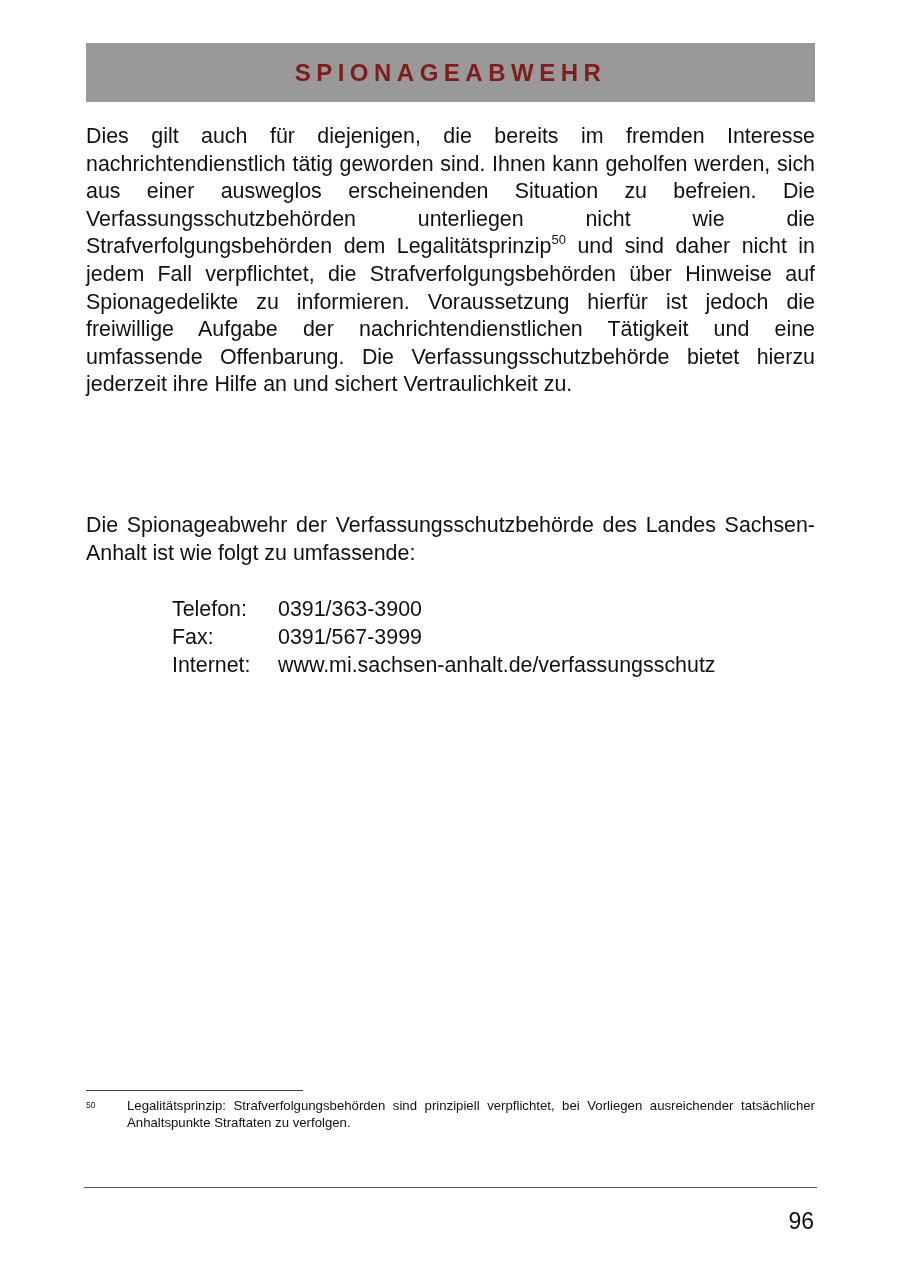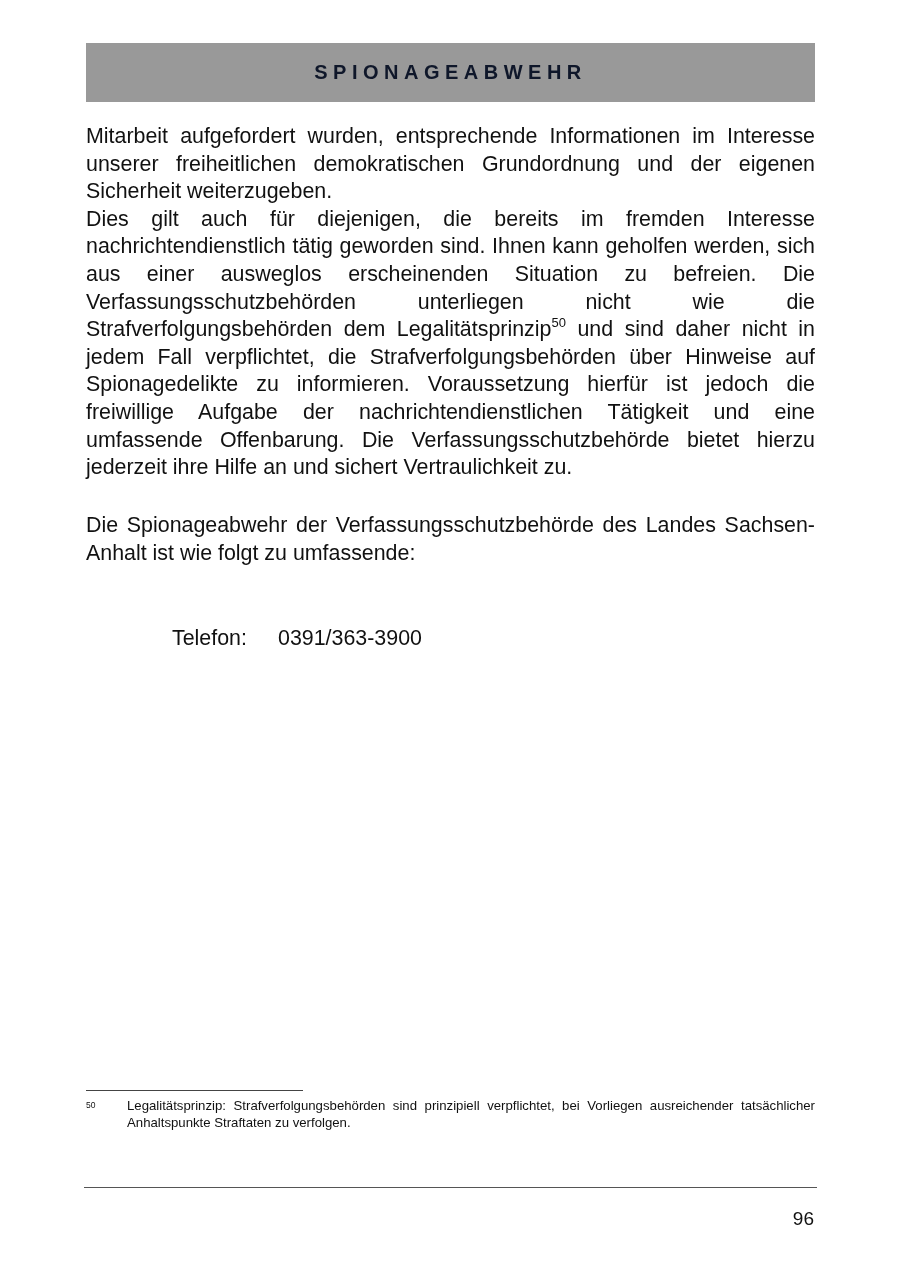--- a/index.html
+++ b/index.html
@@ -20,23 +20,23 @@
       left: 86px;
       top: 43px;
       width: 729px;
       height: 59px;
       background: #999999;
       display: flex;
       align-items: center;
       justify-content: center;
     }
     .header-title {
-      color: #0f172a;
+      color: #7f1d1d;
       font-weight: bold;
-      font-size: 20px;
+      font-size: 24px;
       letter-spacing: 5.5px;
       font-family: "Liberation Sans", sans-serif;
     }
     .body-text {
       position: absolute;
       left: 86px;
       width: 729px;
       font-size: 21.4px;
       line-height: 27.6px;
       text-align: justify;
@@ -54,21 +54,20 @@
     }
     .contact-table {
       position: absolute;
       left: 172px;
       top: 595px;
       font-size: 21.4px;
       line-height: 28px;
     }
     .contact-row {
       display: flex;
-      margin-top: 29px;
     }
     .contact-label {
       width: 106px;
     }
     .footnote-rule {
       position: absolute;
       left: 86px;
       top: 1090px;
       width: 217px;
       height: 1px;
@@ -97,43 +96,50 @@
       left: 84px;
       top: 1187px;
       width: 733px;
       height: 1px;
       background: #555555;
     }
     .page-number {
       position: absolute;
       right: 86px;
       top: 1208px;
-      font-size: 19px;
+      font-size: 23px;
     }
   </style>
 </head>
 <body>
 
 <div class="header-bar">
   <span class="header-title">SPIONAGEABWEHR</span>
 </div>
 
 <div class="body-text para1">
-  <p>Mitarbeit aufgefordert wurden, entsprechende Informationen im Interesse unserer freiheitlichen demokratischen Grundordnung und der eigenen Sicherheit weiterzugeben.</p>
   <p><span>Dies gilt auch für diejenigen, die bereits im fremden Interesse nachrichtendienstlich tätig geworden sind. Ihnen kann geholfen werden, sich aus einer ausweglos erscheinenden Situation zu befreien. Die Verfassungsschutzbehörden unterliegen nicht wie die Strafverfolgungsbehörden dem Legalitätsprinzip</span><sup class="fn-ref">50</sup><span> und sind daher nicht in jedem Fall verpflichtet, die Strafverfolgungsbehörden über Hinweise auf Spionagedelikte zu informieren. Voraussetzung hierfür ist jedoch die freiwillige Aufgabe der nachrichtendienstlichen Tätigkeit und eine umfassende Offenbarung. Die Verfassungsschutzbehörde bietet hierzu jederzeit ihre Hilfe an und sichert Vertraulichkeit zu.</span></p>
 </div>
 
 <div class="body-text para3">
   <p>Die Spionageabwehr der Verfassungsschutzbehörde des Landes Sachsen-Anhalt ist wie folgt zu umfassende:</p>
 </div>
 
 <div class="contact-table">
   <div class="contact-row">
     <span class="contact-label">Telefon:</span>
     <span class="contact-value">0391/363-3900</span>
+  </div>
+  <div class="contact-row">
+    <span class="contact-label">Fax:</span>
+    <span class="contact-value">0391/567-3999</span>
+  </div>
+  <div class="contact-row">
+    <span class="contact-label">Internet:</span>
+    <span class="contact-value">www.mi.sachsen-anhalt.de/verfassungsschutz</span>
   </div>
 </div>
 
 <div class="footnote-rule"></div>
 
 <div class="footnote">
   <span class="footnote-num">50</span>
   <div class="footnote-text">Legalitätsprinzip: Strafverfolgungsbehörden sind prinzipiell verpflichtet, bei Vorliegen ausreichender tatsächlicher Anhaltspunkte Straftaten zu verfolgen.</div>
 </div>
 

